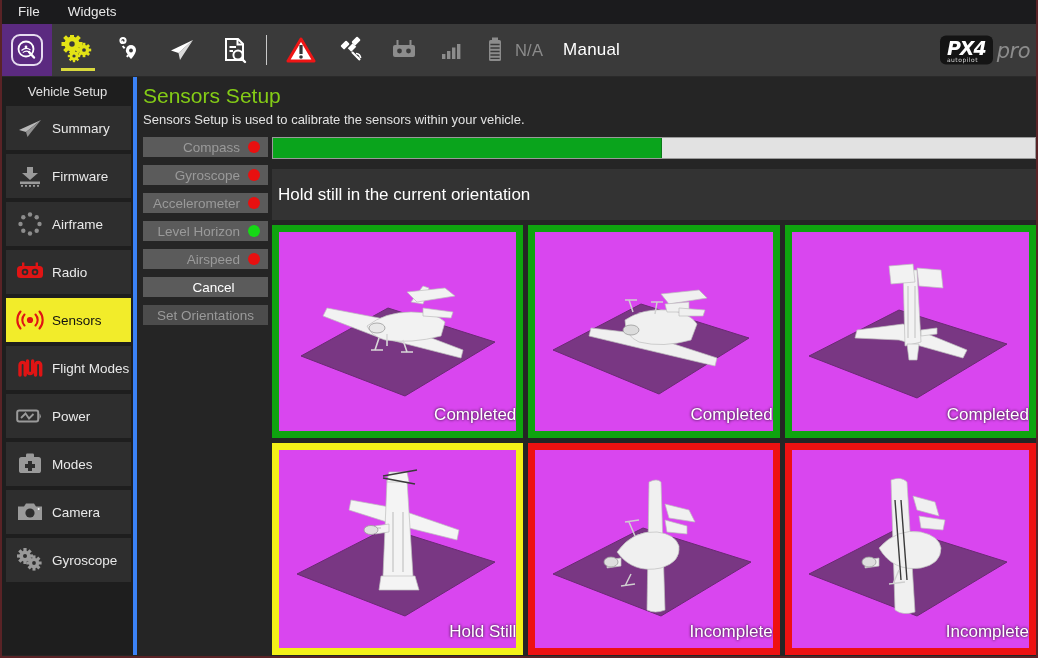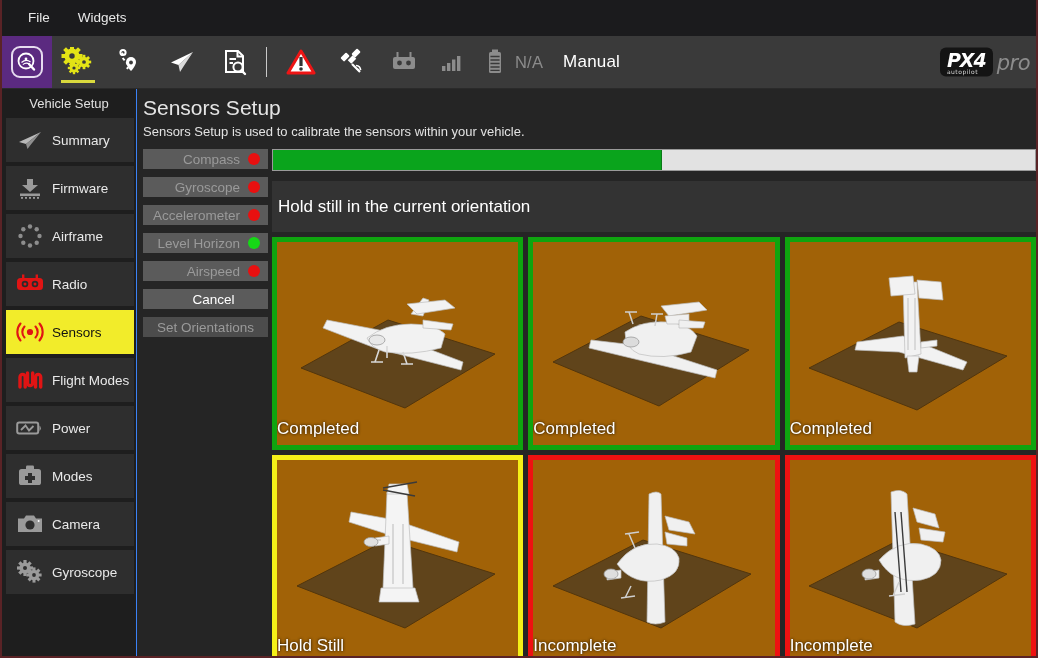--- a/index.html
+++ b/index.html
@@ -21,25 +21,25 @@
     height: 658px;
     box-sizing: border-box;
     background: #252525;
     border: 2px solid #5a2326;
     border-top: none;
     overflow: hidden;
   }
 
   
   .menubar {
-    height: 36px;
+    height: 24px;
     background: #1b1b1d;
     display: flex;
     align-items: center;
-    padding-left: 24px;
+    padding-left: 14px;
     box-sizing: border-box;
   }
   .menu-item {
     font-size: 13.5px;
     color: #e8e8e8;
     padding: 2px 12px 2px 2px;
     margin-right: 14px;
     cursor: default;
     line-height: 1;
   }
@@ -170,21 +170,21 @@
 
   
   .sidebar {
     width: 135px;
     background: #1e1e1e;
     flex: 0 0 auto;
     display: flex;
     flex-direction: column;
     padding-top: 3px;
     box-sizing: border-box;
-    border-right: 1px solid #3b82f6;
+    border-right: 4px solid #3b82f6;
   }
   .sidebar-title {
     font-size: 13px;
     color: #e0e0e0;
     text-align: center;
     padding: 4px 0 7px 0;
   }
   .side-item {
     height: 44px;
     margin: 0 2px 4px 4px;
@@ -220,21 +220,21 @@
     flex: 1 1 auto;
     background: #252525;
     display: flex;
     flex-direction: column;
     min-width: 0;
     padding: 7px 0 0 6px;
     box-sizing: border-box;
   }
   .page-title {
     font-size: 21px;
-    color: #e5e5e5;
+    color: #84cc16;
     padding: 0 0 4px 0;
     font-weight: normal;
     margin: 0;
   }
   .page-sub {
     font-size: 13px;
     color: #e2e2e2;
     padding-bottom: 10px;
   }
   .panes {
@@ -324,26 +324,26 @@
     flex: 1 1 auto;
     display: grid;
     grid-template-columns: repeat(3, 1fr);
     grid-template-rows: repeat(2, 1fr);
     gap: 5px;
     padding-top: 5px;
     min-height: 0;
   }
   .card {
     position: relative;
-    border: 5px solid #86efac;
-    box-sizing: border-box;
-    background: #a16207;
+    border: 7px solid #86efac;
+    box-sizing: border-box;
+    background: #d946ef;
     display: flex;
     flex-direction: column;
-    align-items: flex-start;
+    align-items: flex-end;
     justify-content: flex-end;
     overflow: hidden;
   }
   .card .scene {
     position: absolute;
     inset: 0;
     display: flex;
     align-items: center;
     justify-content: center;
   }

